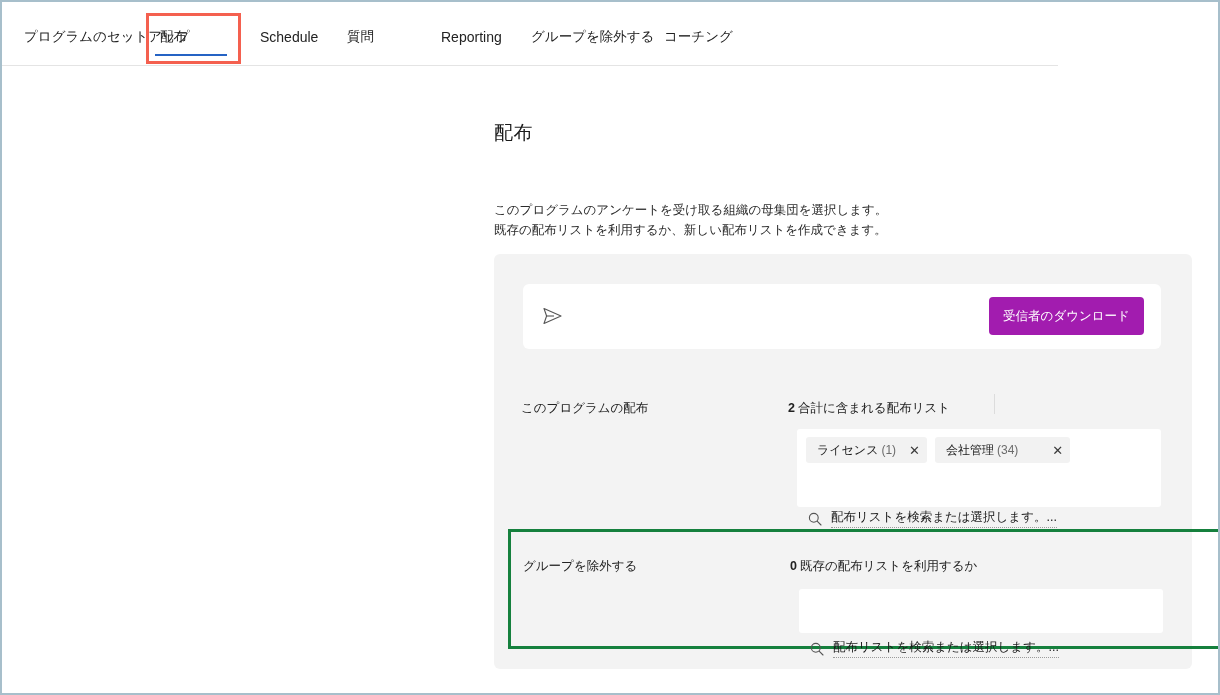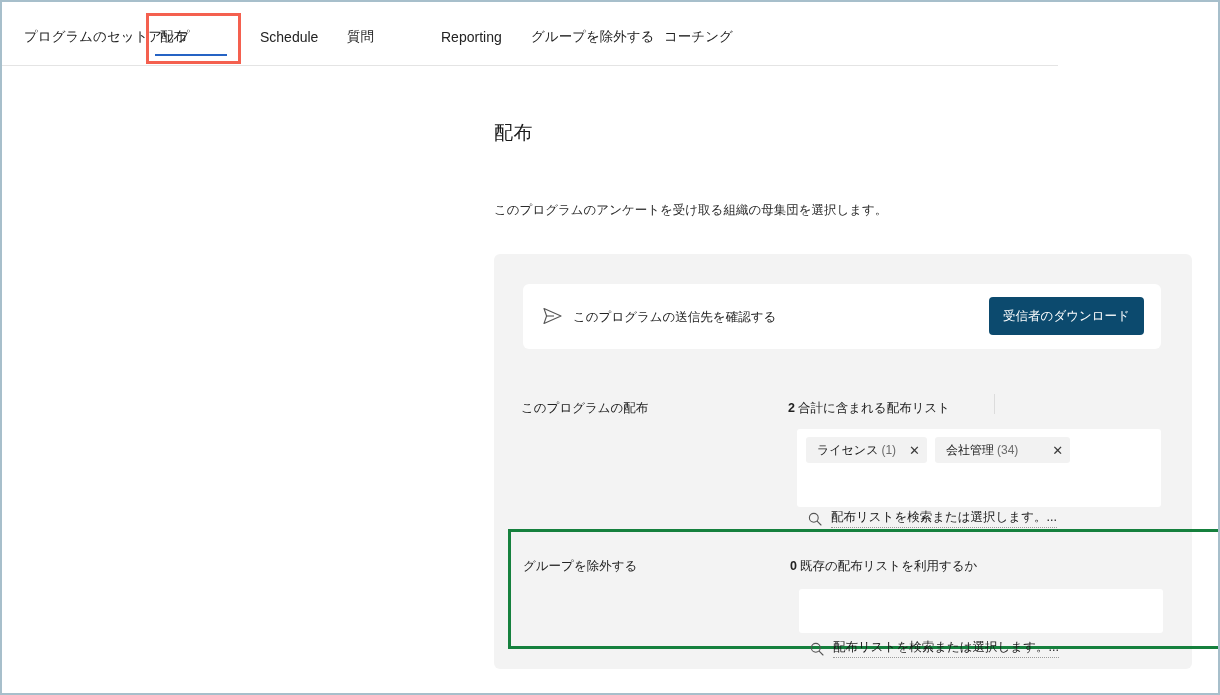--- a/index.html
+++ b/index.html
@@ -127,21 +127,21 @@
     font-size: 12.5px;
     color: #222222;
   }
 
   .download-btn {
     position: absolute;
     right: 17px;
     top: 13px;
     width: 155px;
     height: 38px;
-    background: #0c4a6e;
+    background: #a21caf;
     border: none;
     border-radius: 4px;
     color: #ffffff;
     font-size: 12.5px;
     font-family: "Liberation Sans", "DejaVu Sans", sans-serif;
     cursor: pointer;
   }
 
   
   .row-label {
@@ -280,32 +280,32 @@
   </div>
 
   <div class="annot-tab"></div>
 
   <div class="content">
 
     <div class="page-title">配布</div>
 
     <div class="page-desc">
       <div>このプログラムのアンケートを受け取る組織の母集団を選択します。</div>
+      <div>既存の配布リストを利用するか、新しい配布リストを作成できます。</div>
     </div>
 
     <div class="panel">
 
       <div class="confirm-card">
 
         <svg class="send-icon" viewBox="0 0 20 18">
           <path d="M1 1.5 L18 9 L1 16.5 L3.6 9 Z" fill="none" stroke="#555555" stroke-width="1.1" stroke-linejoin="round"></path>
           <line x1="3.6" y1="9" x2="11" y2="9" stroke="#555555" stroke-width="1.1"></line>
         </svg>
 
-        <div class="confirm-text">このプログラムの送信先を確認する</div>
 
         <button class="download-btn">受信者のダウンロード</button>
       </div>
 
       <div class="row-label label-include">このプログラムの配布</div>
 
       <div class="row-count count-include">
         <span class="num">2</span><span>合計に含まれる配布リスト</span>
       </div>
       <div class="count-divider"></div>

